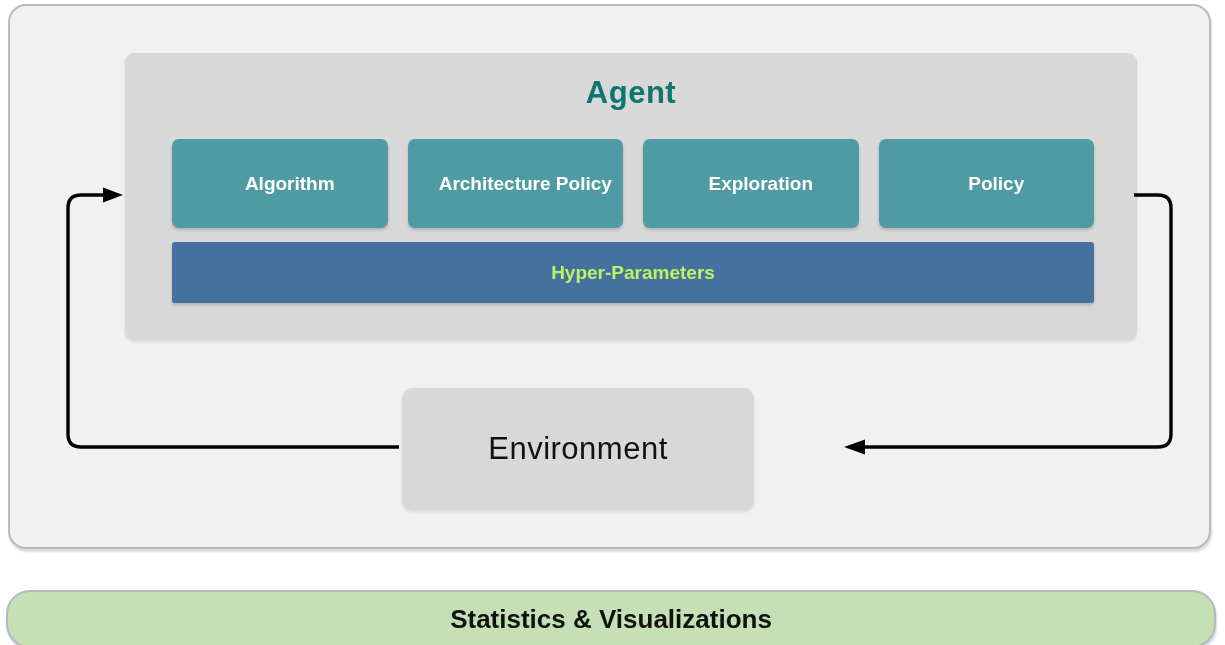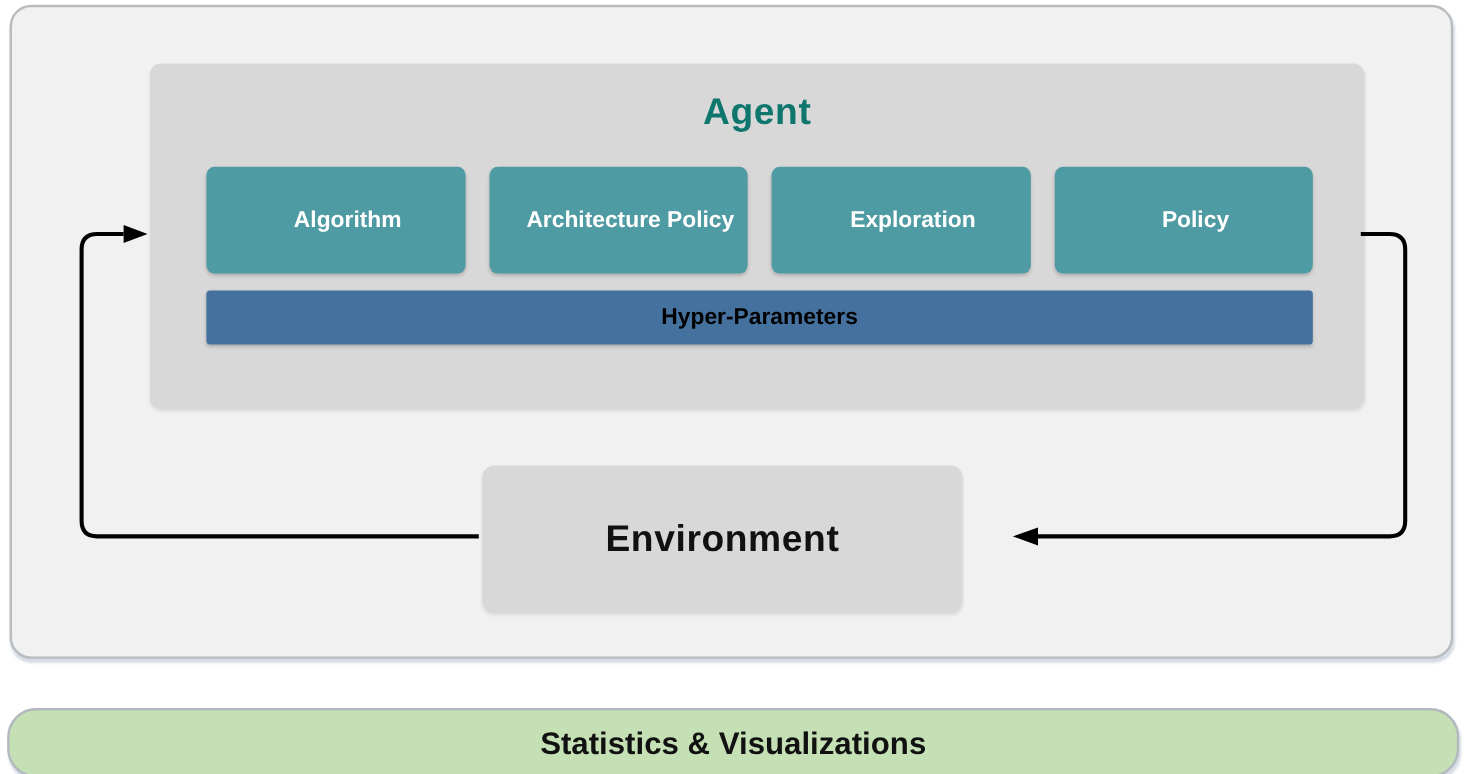--- a/index.html
+++ b/index.html
@@ -67,45 +67,45 @@
     font-size: 19px;
     font-weight: 700;
     box-shadow: 0 2px 3px rgba(0,0,0,0.18);
     padding-left: 20px;
   }
   .hyper-bar {
     position: absolute;
     left: 47px;
     top: 189px;
     width: 922px;
-    height: 45px;
+    height: 61px;
     background: var(--color-hyper_parameters_bar, #44719e);
     border-radius: 3px;
     display: flex;
     align-items: center;
     justify-content: center;
-    color: #000000;
+    color: #bef264;
     font-size: 19px;
     font-weight: 700;
     box-shadow: 0 2px 3px rgba(0,0,0,0.18);
   }
   .environment-box {
     position: absolute;
     left: 400px;
     top: 386px;
-    width: 400px;
+    width: 352px;
     height: 122px;
     background: var(--color-environment_box, #d8d8d8);
     border-radius: 10px;
     display: flex;
     align-items: center;
     justify-content: center;
     color: #111111;
     font-size: 31px;
-    font-weight: 700;
+    font-weight: 400;
     letter-spacing: 0.5px;
     box-shadow: 0 2px 3px rgba(0,0,0,0.10);
   }
   .footer-bar {
     position: absolute;
     left: 6px;
     top: 578px;
     width: 1210px;
     height: 58px;
     background: var(--color-footer_bar, #c5e0b4);

